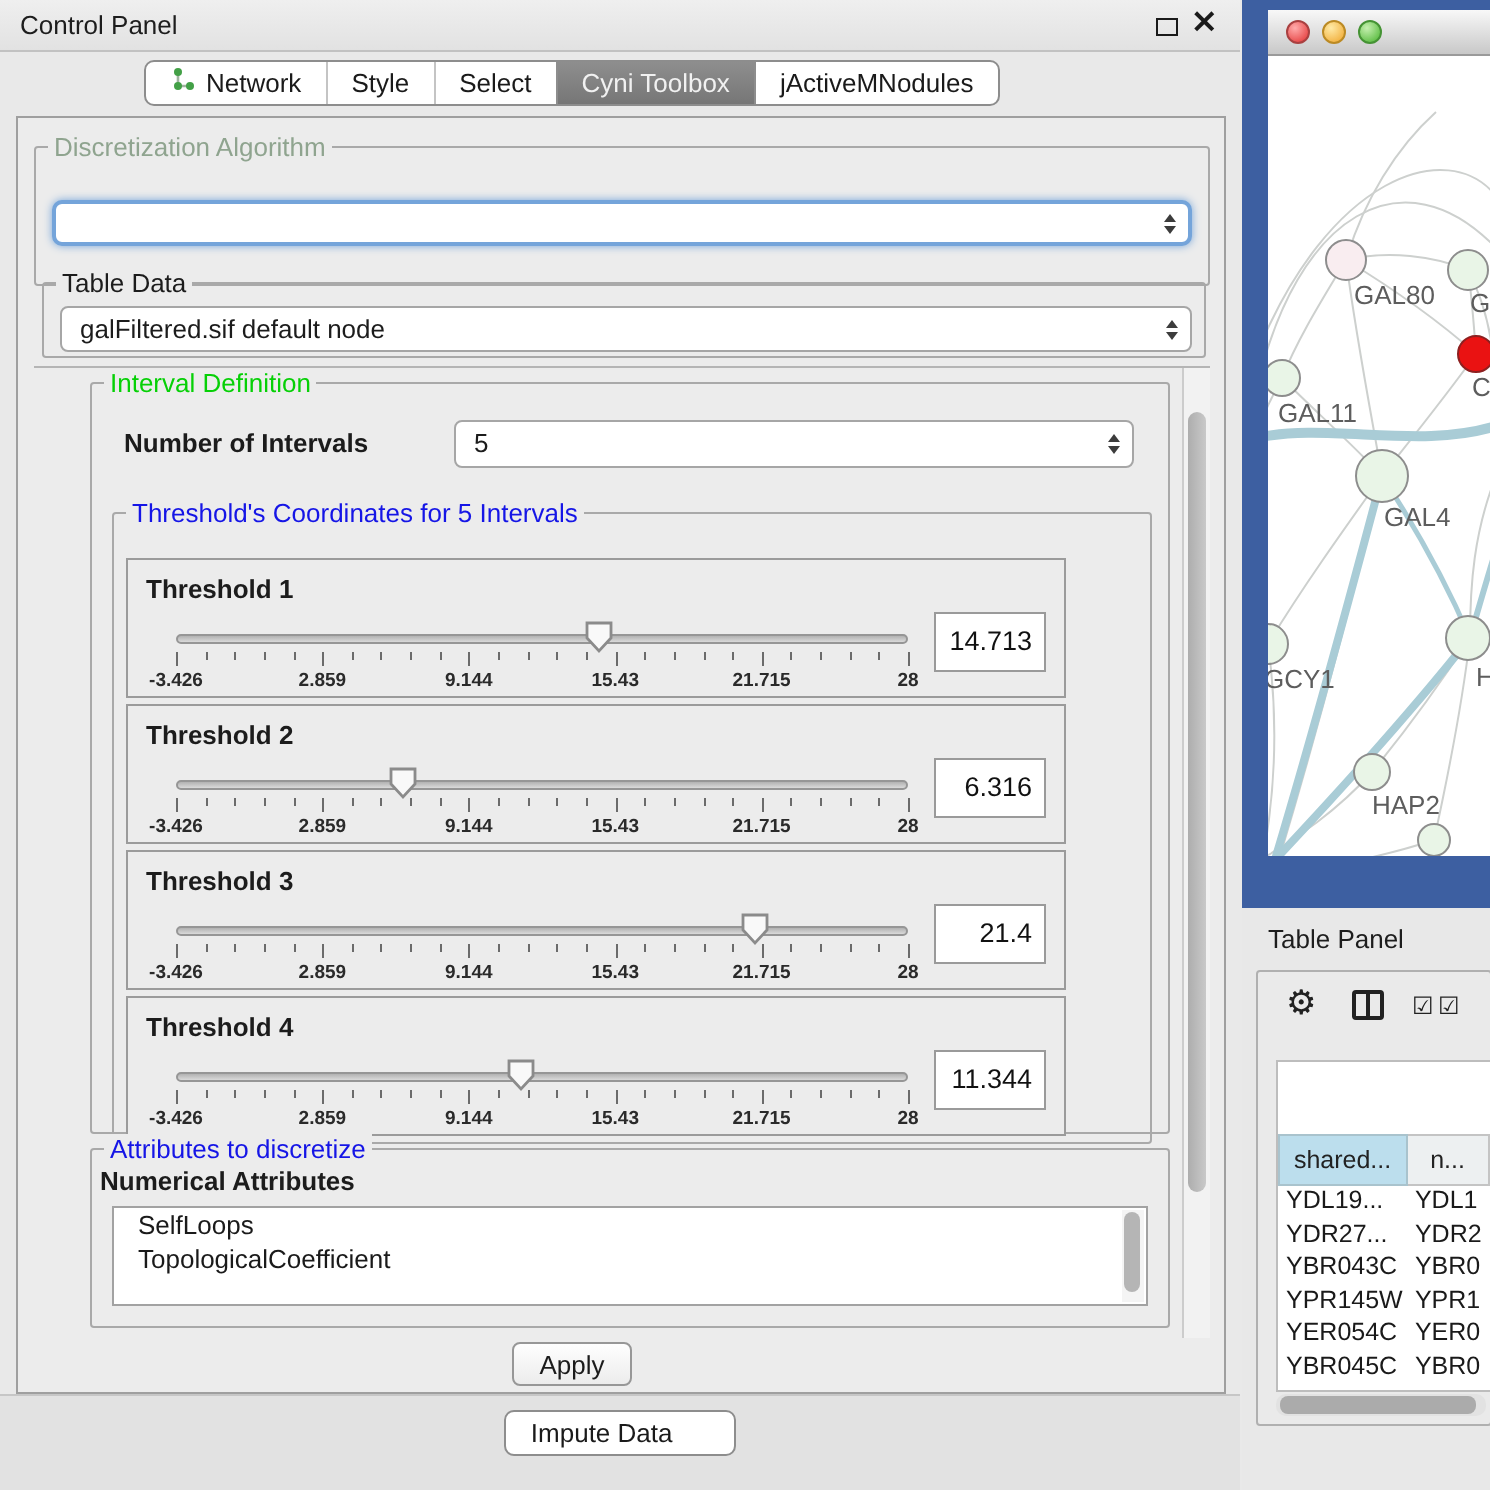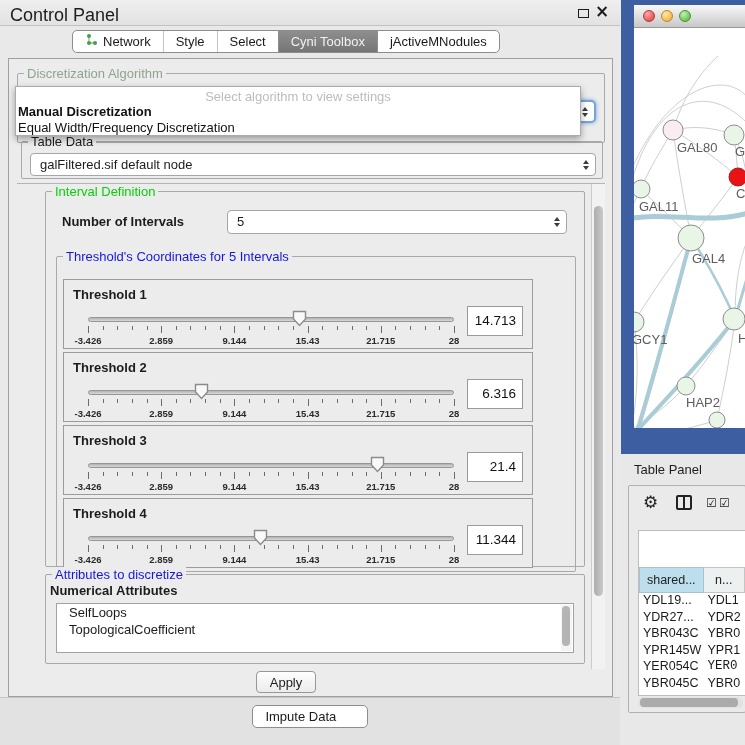--- a/index.html
+++ b/index.html
@@ -2,21 +2,21 @@
 <html><head>
 <meta charset="utf-8">
 <style>
   * { box-sizing: border-box; margin: 0; padding: 0; }
   html,body { width:745px; height:745px; overflow:hidden; background:#e9e9e9;
               font-family:"Liberation Sans","DejaVu Sans",sans-serif; }
 
   
   .control-panel { position:absolute; left:0; top:0; width:620px; height:745px; background:#e9e9e9; }
   .cp-titlebar { position:absolute; left:0; top:0; width:620px; height:26px; background:linear-gradient(#efefef,#e2e2e2); border-bottom:1px solid #c2c2c2; }
-  .cp-title { position:absolute; left:10px; top:5px; font-size:18px; color:#1d1d1d;text-align:center; }
+  .cp-title { position:absolute; left:10px; top:5px; font-size:13px; color:#1d1d1d;text-align:center; }
   .float-icon { position:absolute; left:578px; top:9px; width:11px; height:9px; border:1.6px solid #1a1a1a; background:transparent; }
   .close-icon { position:absolute; left:595px; top:1px; font-size:17px; font-weight:900; color:#1a1a1a; font-family:"DejaVu Sans",sans-serif; }
 
   .seg-group { display:inline-flex; height:23px; border:1px solid #8d8d8d; border-radius:5px; background:#fff; overflow:hidden; }
   .seg { display:flex; align-items:center; gap:5px; padding:0 12px; font-size:13px; color:#1a1a1a; line-height:21px; border-left:1px solid #c4c4c4; cursor:default; white-space:nowrap; }
   .seg:first-child { border-left:none; }
   .seg-sel { background:linear-gradient(#8e8e8e,#767676); color:#f1f1f1; border-left-color:#8d8d8d; }
   .seg-sel + .seg { border-left-color:#8d8d8d; }
   .cp-tabs-top { position:absolute; left:72px; top:30px; }
   .cp-bottom { position:absolute; left:0; top:697px; width:620px; height:48px; background:#e2e2e2; border-top:1px solid #c6c6c6; text-align:center; }
@@ -145,25 +145,20 @@
     <div class="group-box algo-group">
       <span class="group-title gt-green-dim">Discretization Algorithm</span>
       <div class="combo algo-combo">
         <span class="arrows">
             <span class="arr-up"></span>
             <span class="arr-dn"></span>
           </span>
       </div>
     </div>
 
-    <div class="dropdown-overlay">
-      <div class="dd-placeholder">Select algorithm to view settings</div>
-      <div class="dd-item dd-bold">Manual Discretization</div>
-      <div class="dd-item">Equal Width/Frequency Discretization</div>
-    </div>
 
     <div class="group-box tabledata-group">
       <span class="group-title gt-black">Table Data</span>
       <div class="combo td-combo">
         <span class="combo-text">galFiltered.sif default node</span>
         <span class="arrows">
             <span class="arr-up"></span>
             <span class="arr-dn"></span>
           </span>
       </div>
@@ -459,21 +454,21 @@
         <div class="tp-row">
           <div class="tp-cell" style="width: 70px;">YBR043C</div>
           <div class="tp-cell" style="width: 45px;">YBR0</div>
         </div>
         <div class="tp-row">
           <div class="tp-cell" style="width: 70px;">YPR145W</div>
           <div class="tp-cell" style="width: 45px;">YPR1</div>
         </div>
         <div class="tp-row">
           <div class="tp-cell" style="width: 70px;">YER054C</div>
-          <div class="tp-cell" style="width: 45px; font-family: Liberation Mono, monospace;">YER0</div>
+          <div class="tp-cell" style="width: 45px;">YER0</div>
         </div>
         <div class="tp-row">
           <div class="tp-cell" style="width: 70px;">YBR045C</div>
           <div class="tp-cell" style="width: 45px;">YBR0</div>
         </div>
         <div class="tp-row">
           <div class="tp-cell" style="width: 70px;">YBL079W</div>
           <div class="tp-cell" style="width: 45px;">YBL0</div>
         </div>
         <div class="tp-row">

